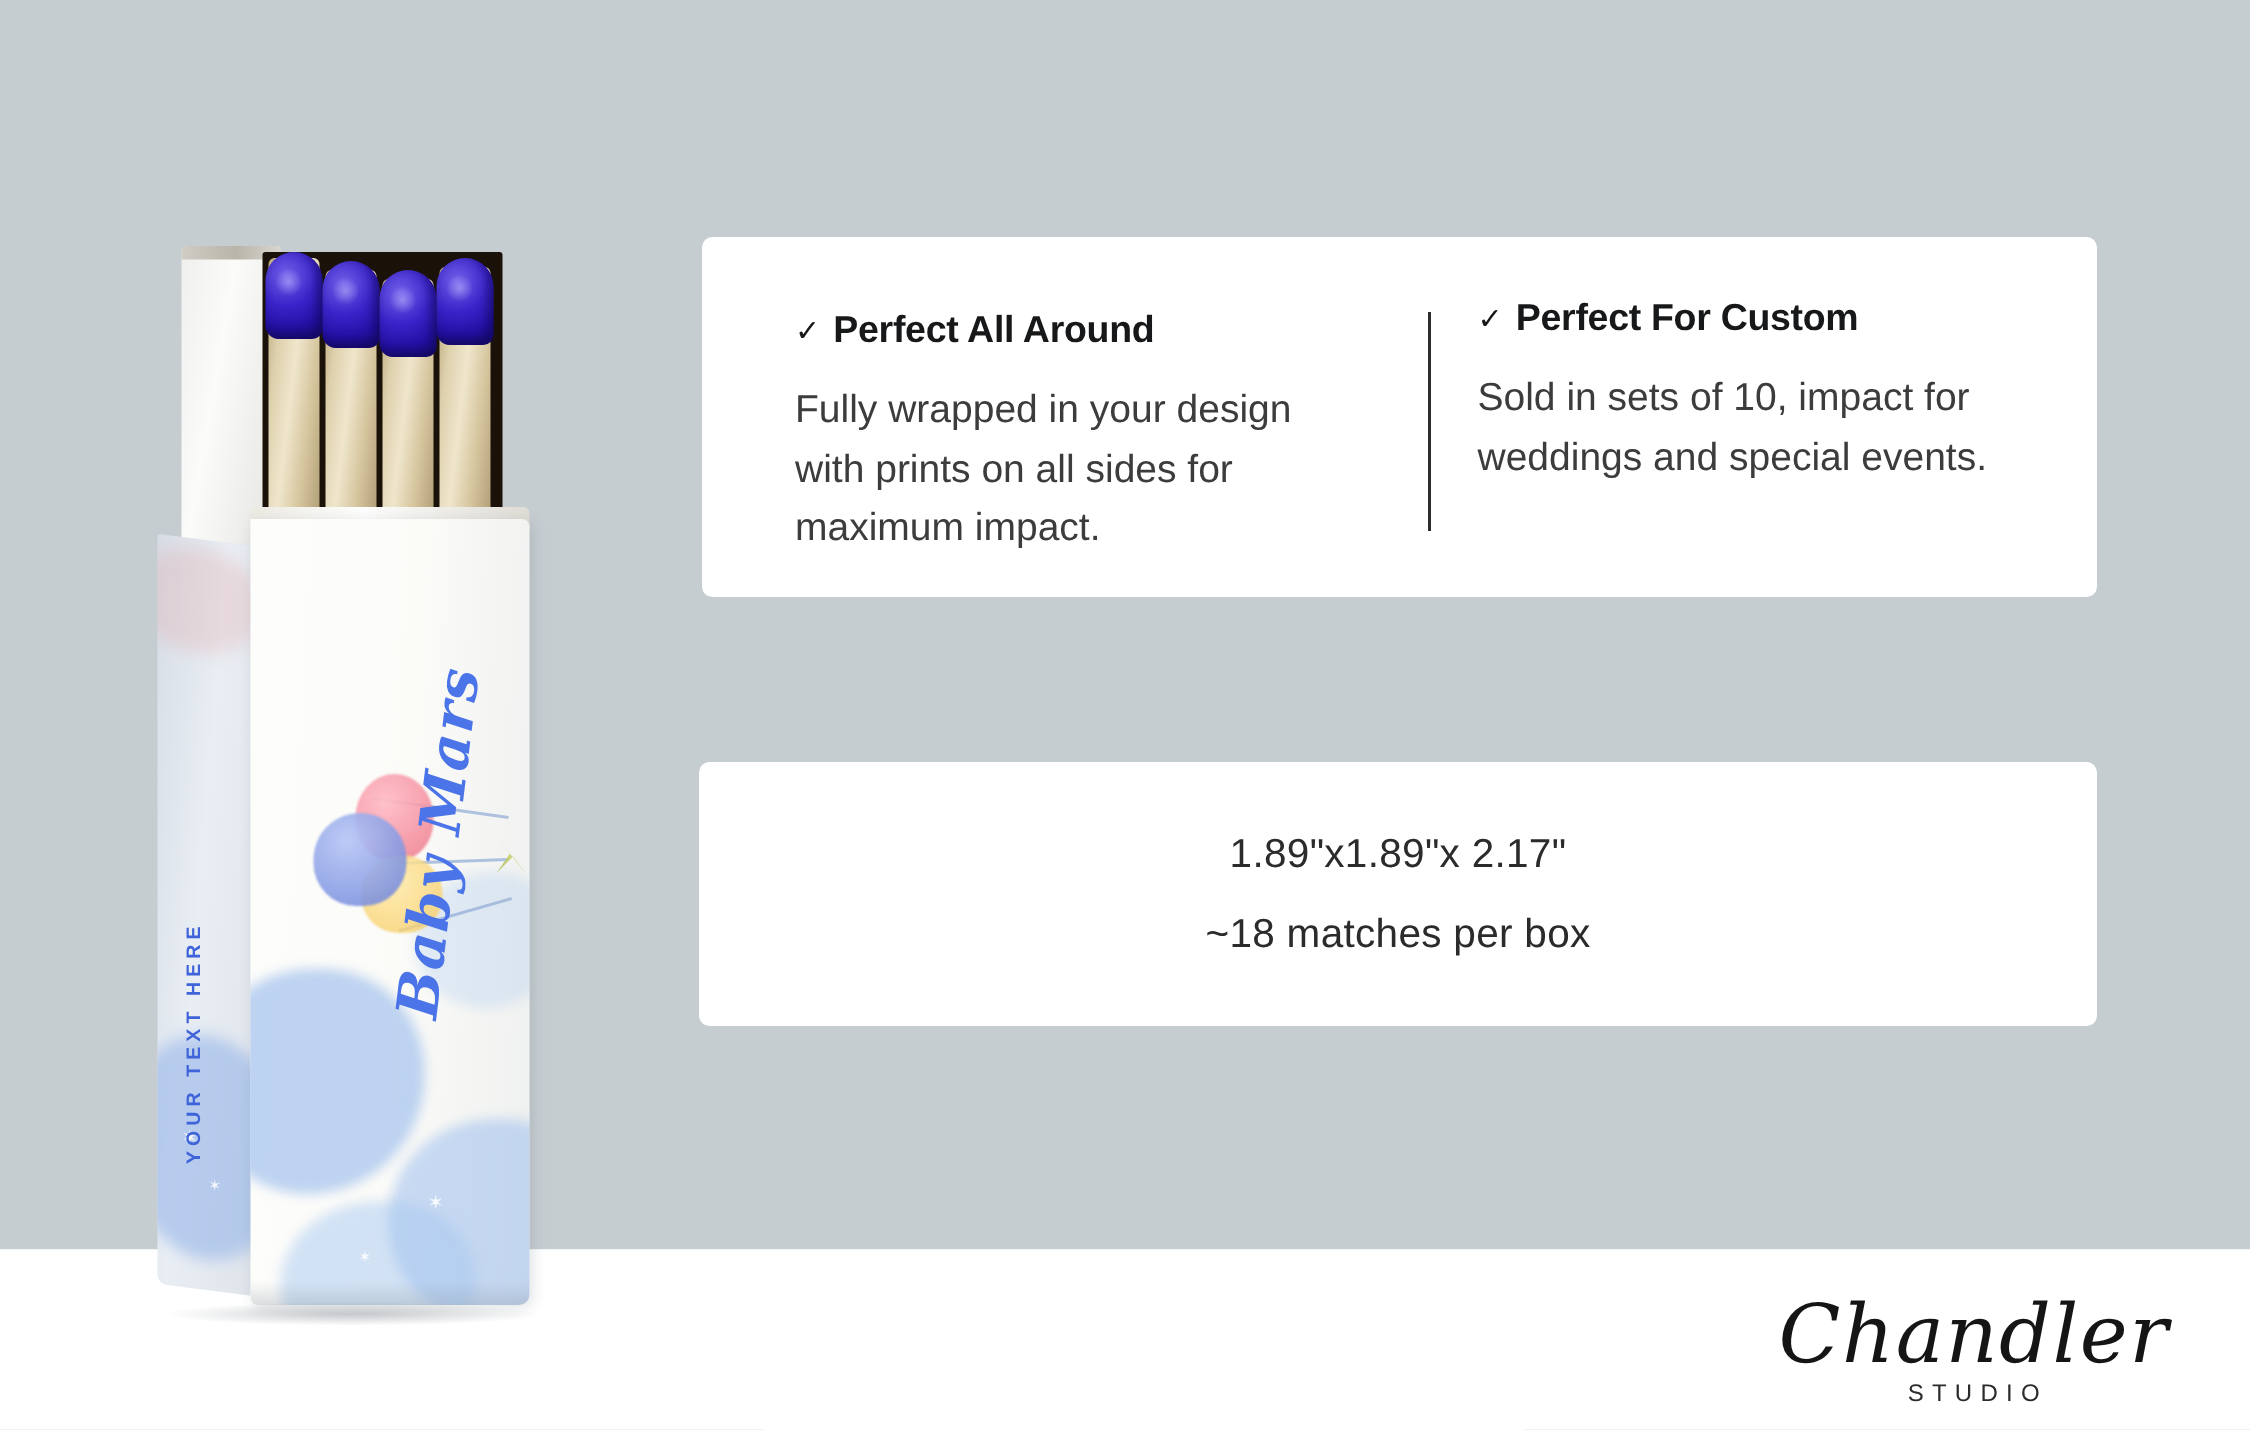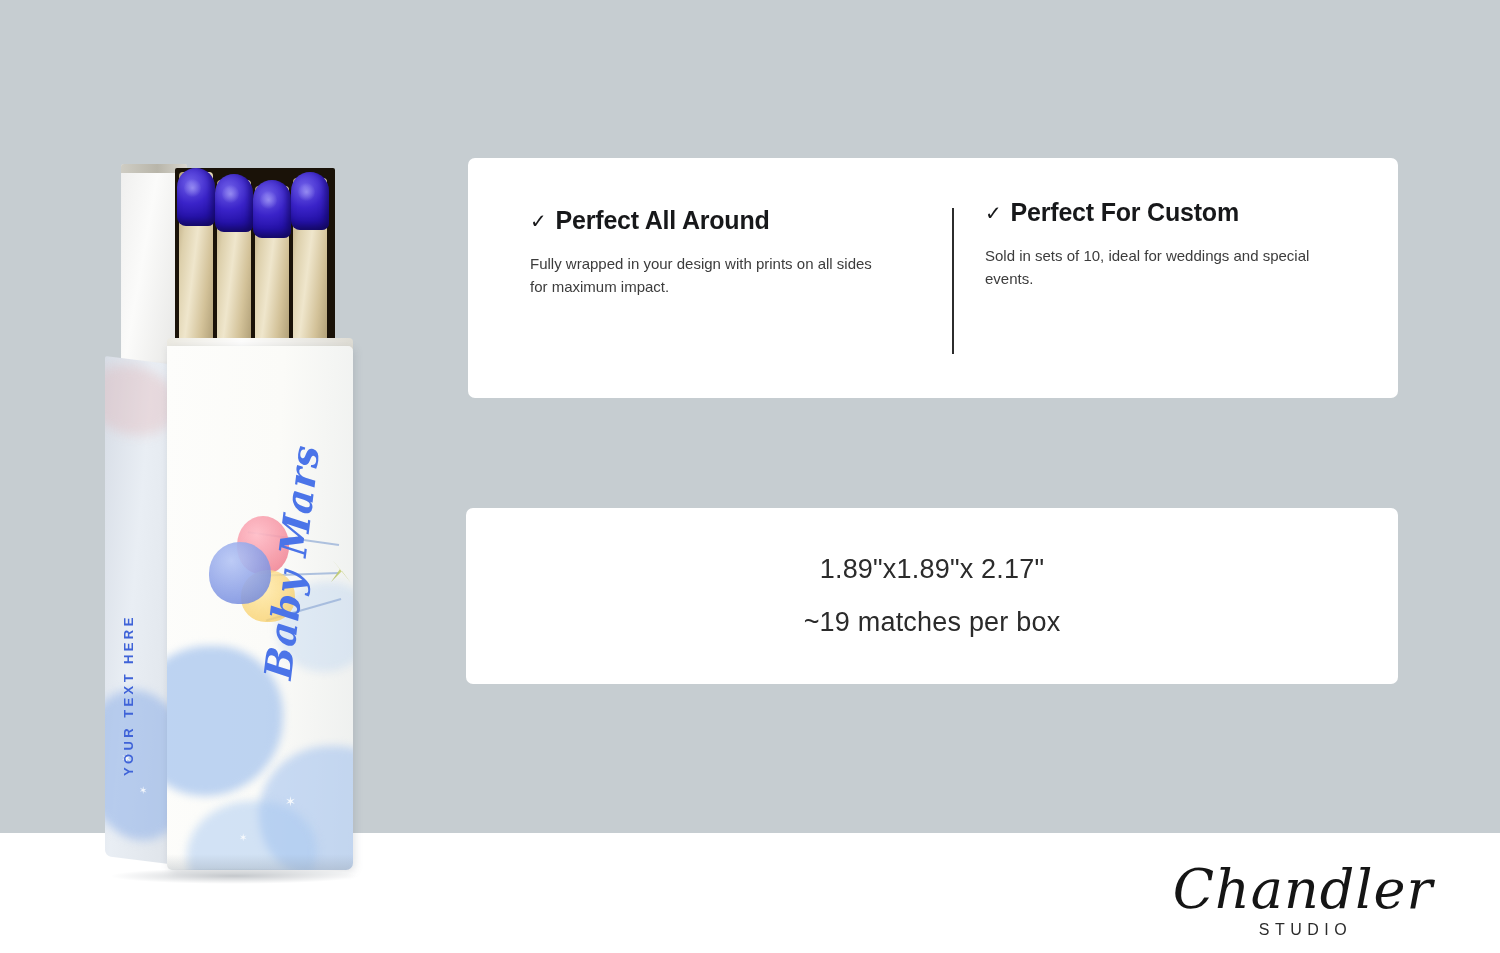--- a/index.html
+++ b/index.html
@@ -74,21 +74,21 @@
     gap: 9px;
   }
   .check-icon {
     font-size: 20px;
     font-weight: 400;
     color: #17181a;
     line-height: 1;
   }
   .feature-body {
     margin-top: 18px;
-    font-size: 15px;
+    font-size: 26px;
     line-height: 1.52;
     color: #3c3c3c;
     font-weight: 300;
     max-width: 360px;
   }
   .feature-col.right .feature-body { max-width: 348px; }
 
   .divider {
     position: absolute;
     left: 952px; top: 208px;
@@ -99,21 +99,21 @@
   .dim-line {
     font-size: 27px;
     font-weight: 300;
     color: #2b2b2b;
     letter-spacing: 0.2px;
   }
 
   
   #logo {
     position: absolute;
-    right: 57px; bottom: 14px;
+    right: 44px; bottom: 14px;
     text-align: center;
     width: 280px;
   }
   .logo-script {
     font-family: "DejaVu Serif", serif;
     font-style: italic;
     font-size: 54px;
     color: #151515;
     line-height: 1.0;
     letter-spacing: 1px;
@@ -384,29 +384,29 @@
         <span>Perfect All Around</span>
       </div>
       <div class="feature-body">Fully wrapped in your design with prints on all sides for maximum impact.</div>
     </div>
 
     <div class="feature-col right">
       <div class="feature-head">
         <span class="check-icon">✓</span>
         <span>Perfect For Custom</span>
       </div>
-      <div class="feature-body">Sold in sets of 10, ideal for weddings and special events.</div>
+      <div class="feature-body">Sold in sets of 10, impact for weddings and special events.</div>
     </div>
   </div>
 
   <div class="divider"></div>
 
   <div class="card" id="dimensions-card">
     <div class="dim-line">1.89"x1.89"x 2.17"</div>
-    <div class="dim-line">~19 matches per box</div>
+    <div class="dim-line">~18 matches per box</div>
   </div>
 
   <div id="logo">
     <div class="logo-script">Chandler</div>
     <div class="logo-sub">STUDIO</div>
   </div>
 
 </div>
 
 </body></html>

